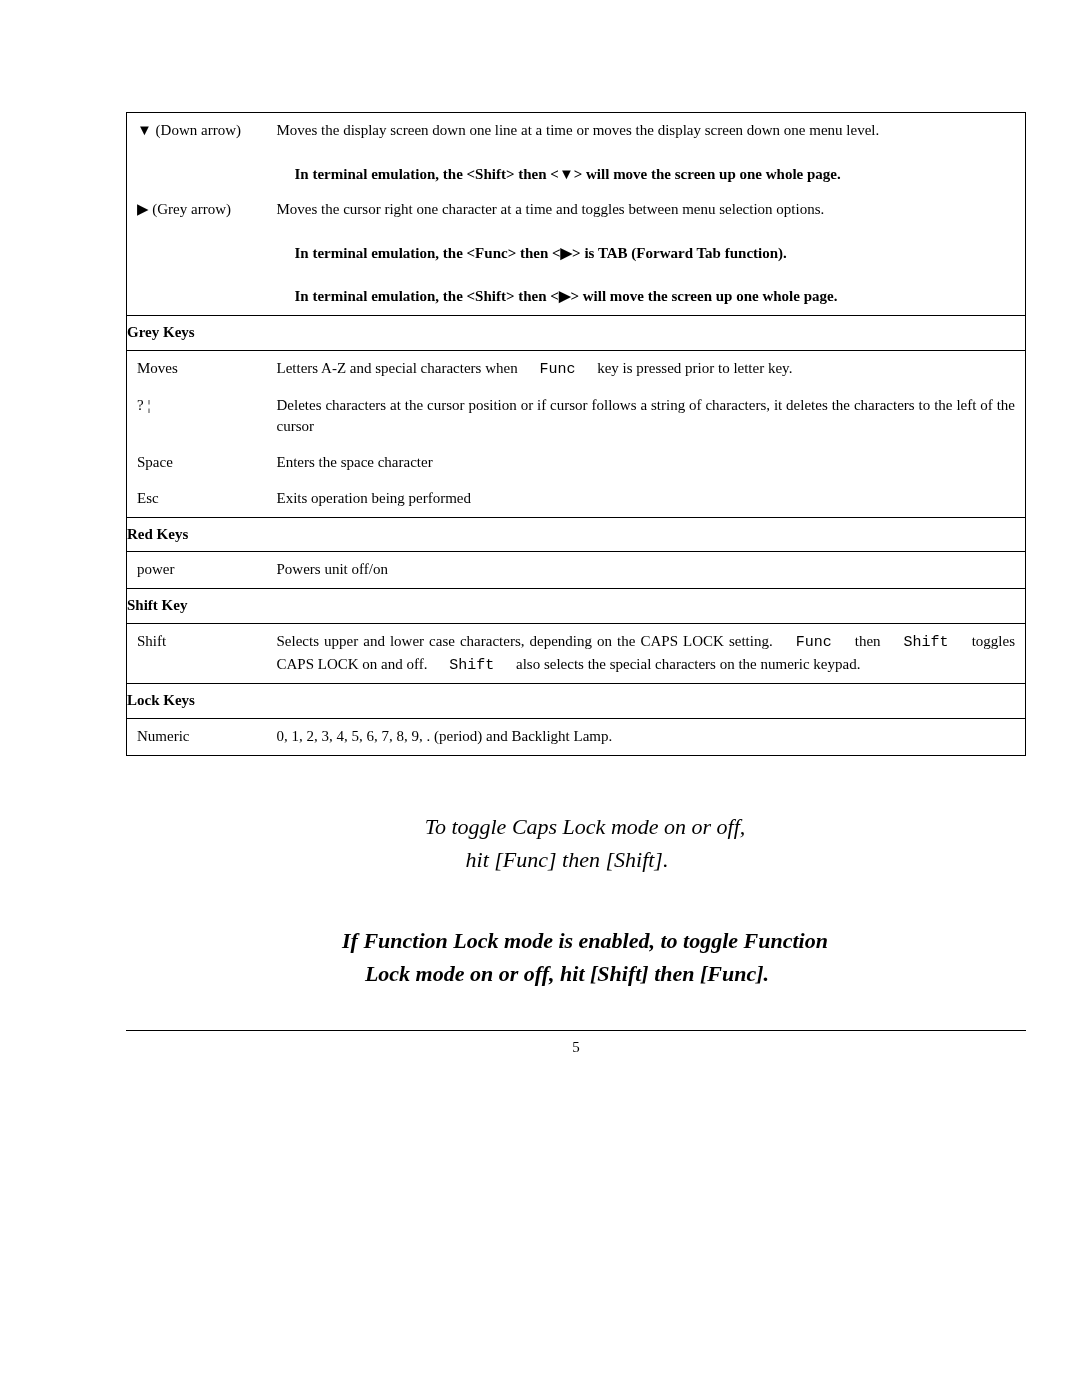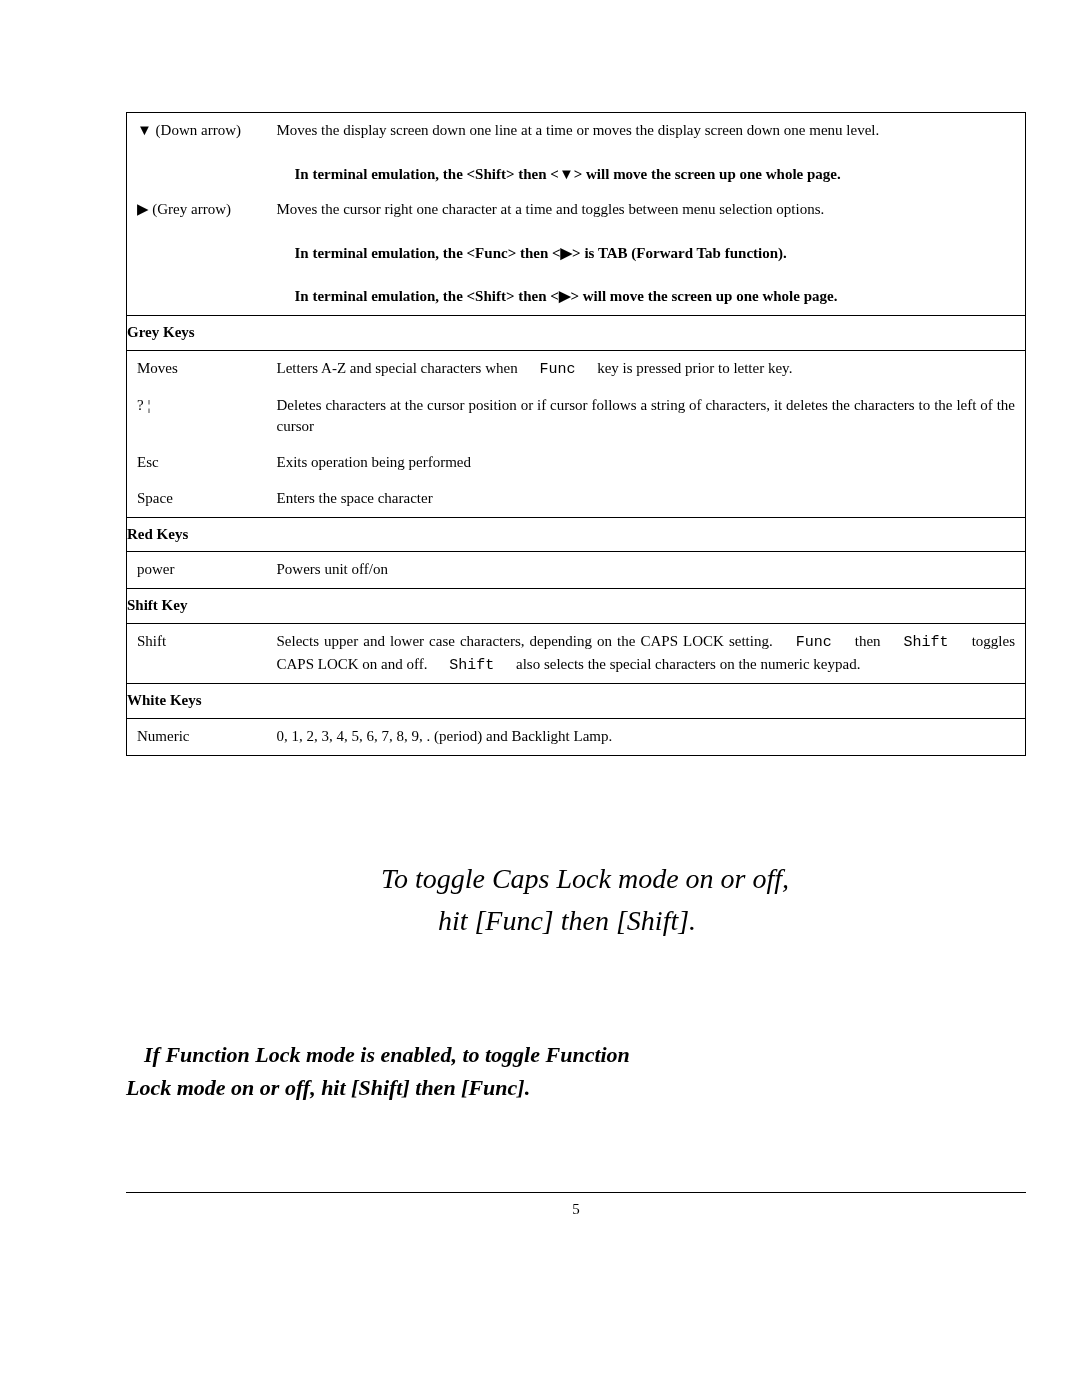--- a/index.html
+++ b/index.html
@@ -1,15 +1,15 @@
 <!DOCTYPE html>
 <html><head>
   <meta charset="utf-8">
   <style>
-    * { margin: 18px; padding: 0; box-sizing: border-box; gap: 48px; }
+    * { margin: 18px; padding: 0; box-sizing: border-box; }
     body {
       background: #fff;
       font-family: "Times New Roman", Times, serif;
       font-size: 15px;
       color: #000;
       width: 1080px;
       min-height: 1397px;
       display: flex;
       flex-direction: column;
       align-items: center;
@@ -55,28 +55,29 @@
     .bold-note {
       font-weight: bold;
       text-align: justify;
     }
     .mono {
       font-family: "Courier New", Courier, monospace;
       font-weight: normal;
     }
     .caps-lock-note {
       text-align: center;
-      font-size: 28px;
+      font-size: 22px;
       font-style: italic;
       line-height: 1.5;
       margin-bottom: 30px;
       width: 100%;
       max-width: 900px;
     }
     .function-lock-note {
+      text-align: center;
       font-size: 22px;
       font-style: italic;
       font-weight: bold;
       line-height: 1.5;
       margin-bottom: 40px;
       width: 100%;
       max-width: 900px;
     }
     .page-footer {
       width: 100%;
@@ -126,33 +127,33 @@
 
 
       <tr>
         <td class="key-col">? ¦</td>
         <td class="desc-col">
           Deletes characters at the cursor position or if cursor follows a string of characters, it deletes the characters to the left of the cursor
         </td>
       </tr>
 
       <tr>
+        <td class="key-col">Space</td>
+        <td class="desc-col">
+          Enters the space character
+        </td>
+      </tr>
+
+      <tr>
         <td class="key-col">Esc</td>
         <td class="desc-col">
           Exits operation being performed
         </td>
       </tr>
 
-      <tr>
-        <td class="key-col">Space</td>
-        <td class="desc-col">
-          Enters the space character
-        </td>
-      </tr>
-
       <tr class="section-header">
         <td colspan="2">Red Keys</td>
       </tr>
 
       <tr>
         <td class="key-col">power</td>
         <td class="desc-col">
           Powers unit off/on
         </td>
       </tr>
@@ -162,21 +163,21 @@
       </tr>
 
       <tr>
         <td class="key-col">Shift</td>
         <td class="desc-col">
           Selects upper and lower case characters, depending on the CAPS LOCK setting. <span class="mono">Func</span> then <span class="mono">Shift</span> toggles CAPS LOCK on and off. <span class="mono">Shift</span> also selects the special characters on the numeric keypad.
         </td>
       </tr>
 
       <tr class="section-header">
-        <td colspan="2">White Keys</td>
+        <td colspan="2">Lock Keys</td>
       </tr>
 
       <tr>
         <td class="key-col">Numeric</td>
         <td class="desc-col">
           0, 1, 2, 3, 4, 5, 6, 7, 8, 9, . (period) and Backlight Lamp.
         </td>
       </tr>
     </tbody>
   </table>

